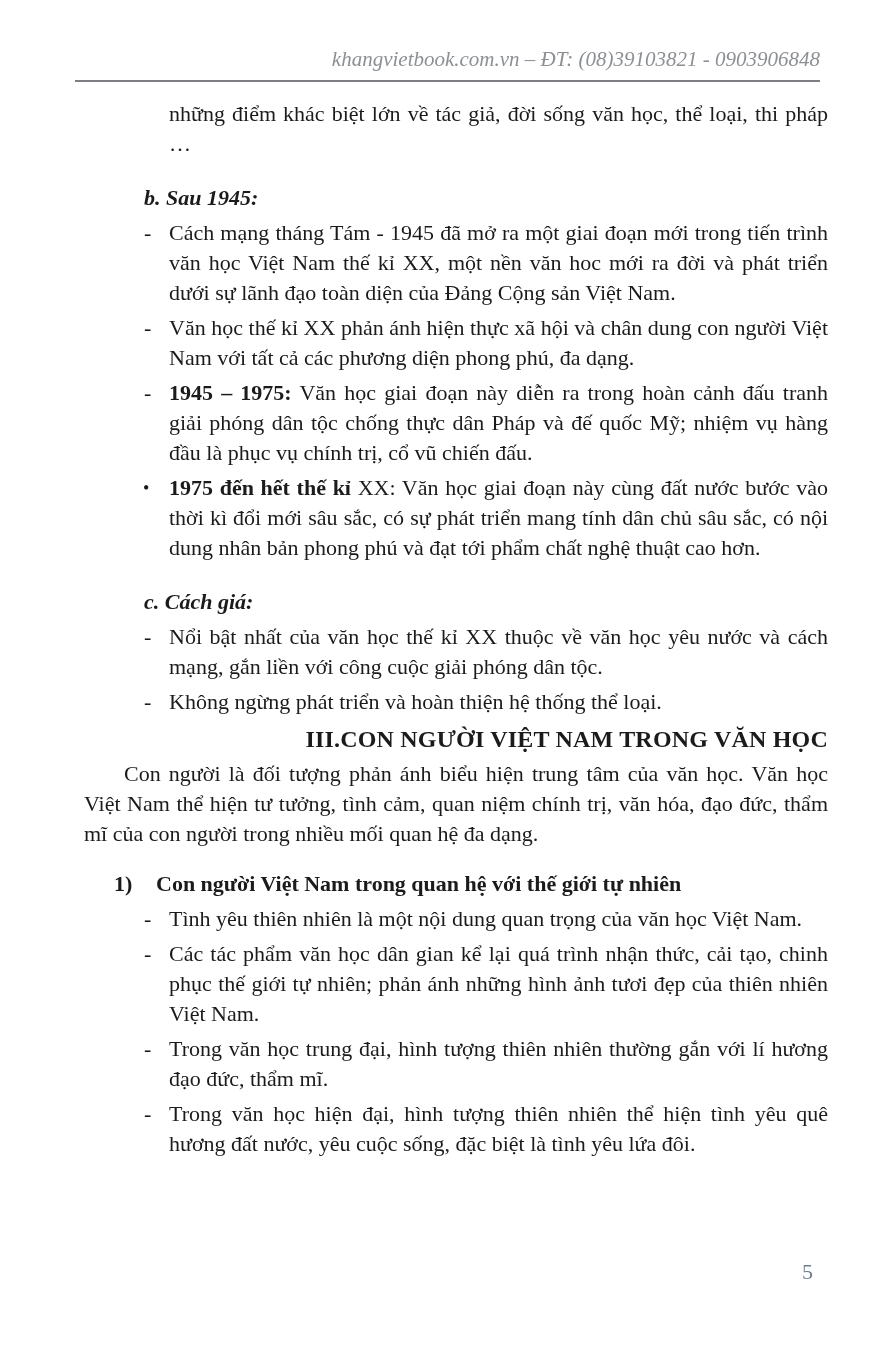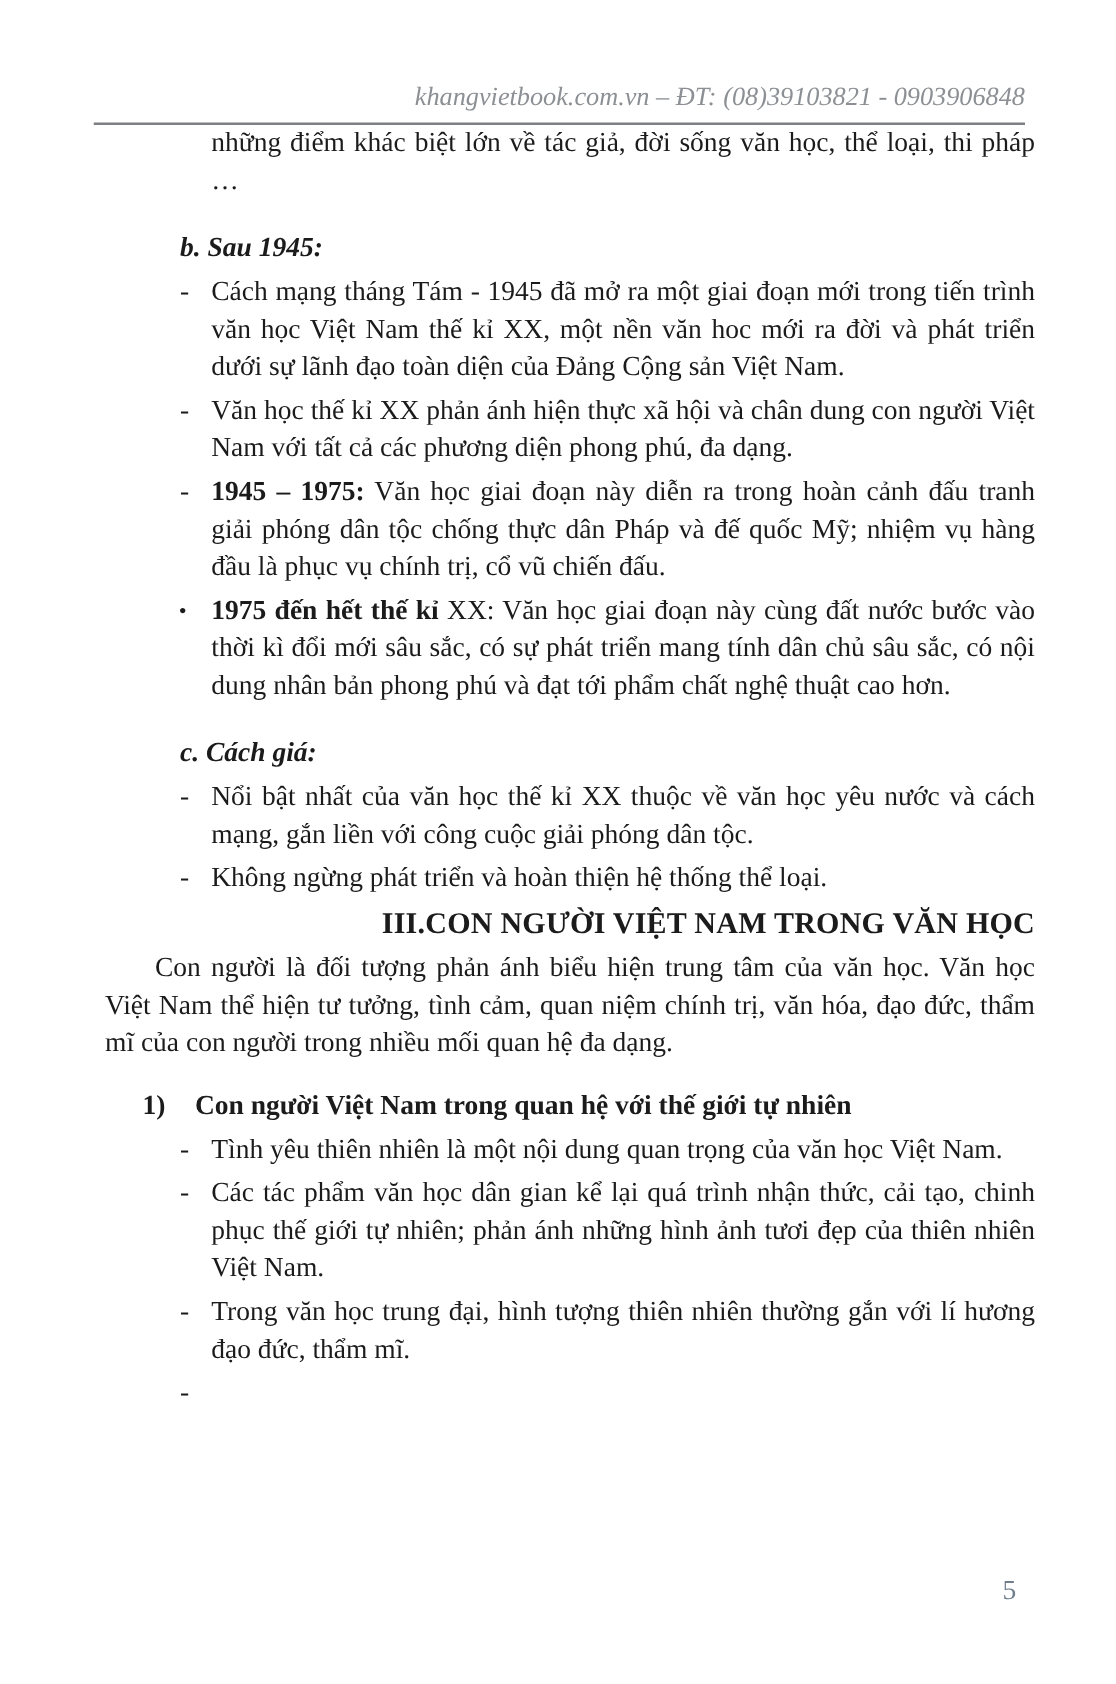--- a/index.html
+++ b/index.html
@@ -7,21 +7,21 @@
     width: 893px;
     height: 1347px;
     background: #ffffff;
     color: #1b1b1b;
     font-family: "Liberation Serif", serif;
     position: relative;
     overflow: hidden;
   }
   .running-header {
     position: absolute;
-    top: 65px;
+    top: 47px;
     left: 75px;
     width: 745px;
     text-align: right;
     font-style: italic;
     font-size: 21px;
     color: #8c9094;
     padding-bottom: 8px;
     border-bottom: 2px solid #7d7f82;
   }
   .content {
@@ -154,19 +154,20 @@
     <span>Các tác phẩm văn học dân gian kể lại quá trình nhận thức, cải tạo, chinh phục thế giới tự nhiên; phản ánh những hình ảnh tươi đẹp của thiên nhiên Việt Nam.</span>
   </div>
 
   <div class="bullet-item">
     <span class="marker">-</span>
     <span>Trong văn học trung đại, hình tượng thiên nhiên thường gắn với lí hương đạo đức, thẩm mĩ.</span>
   </div>
 
   <div class="bullet-item">
     <span class="marker">-</span>
+    <span>Trong văn học hiện đại, hình tượng thiên nhiên thể hiện tình yêu quê hương đất nước, yêu cuộc sống, đặc biệt là tình yêu lứa đôi.</span>
   </div>
 
 </div>
 
 <div class="page-number">
   <span>5</span>
 </div>
 
 </body></html>

